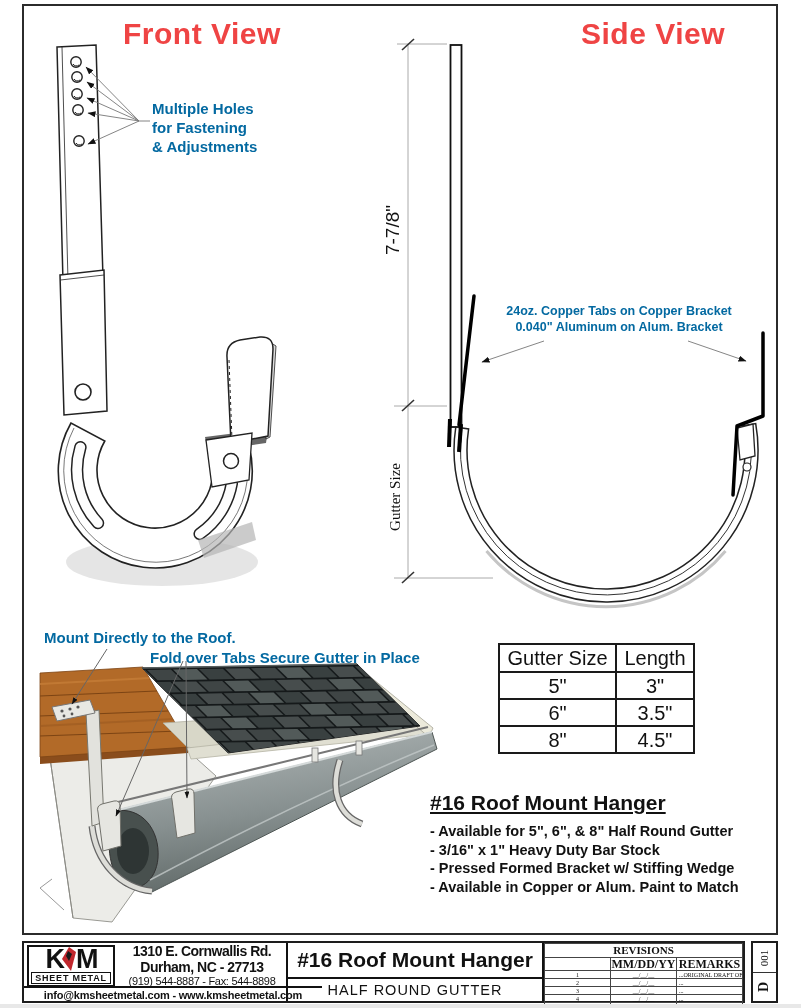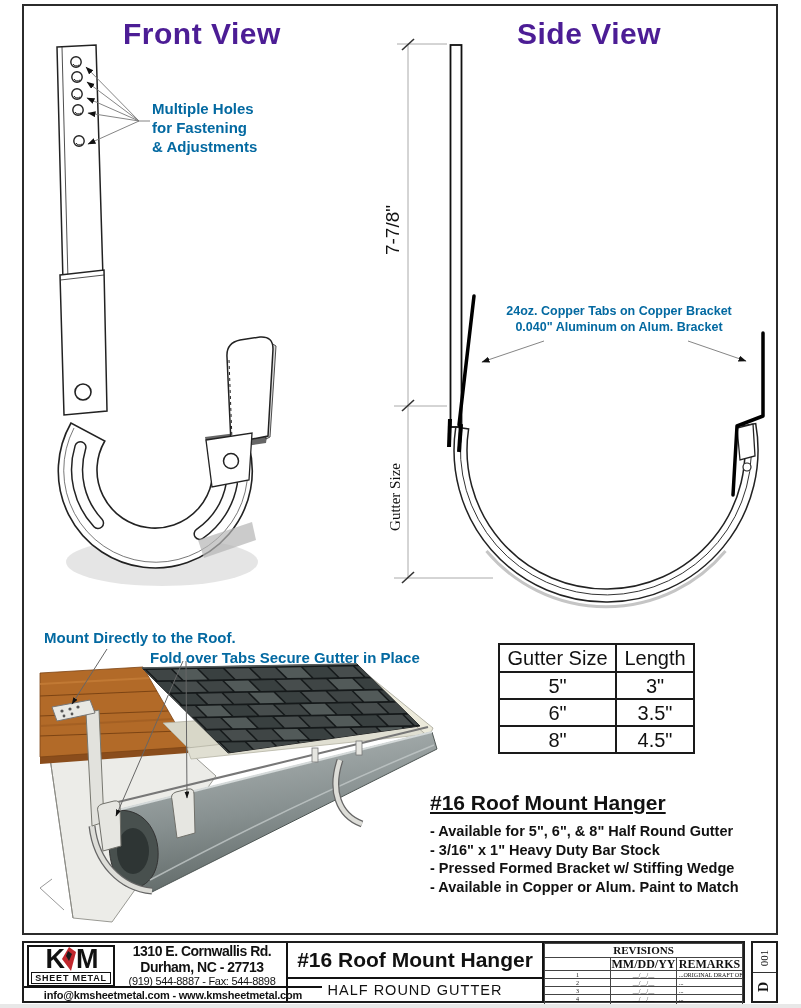--- a/index.html
+++ b/index.html
@@ -1,20 +1,20 @@
 <!DOCTYPE html>
 <html><head>
 <meta charset="utf-8">
 <style>
   html,body{margin:0;padding:0;background:#fff;}
   #page{position:relative;width:801px;height:1008px;background:#ffffff;overflow:hidden;
         font-family:"Liberation Sans",sans-serif;color:#111;}
   .abs{position:absolute;}
   .sheet-border{left:22px;top:4px;width:756px;height:931px;border:2px solid #2b2b2b;box-sizing:border-box;}
-  .view-title{font-size:30px;font-weight:900;letter-spacing:0.5px;color:#4c1d95;white-space:nowrap;}
+  .view-title{font-size:30px;font-weight:900;letter-spacing:0.5px;color:#ef4444;white-space:nowrap;}
   .note{font-weight:700;color:#0369a1;white-space:nowrap;}
   .holes-note{left:152px;top:99px;font-size:15px;line-height:19px;}
   .tabs-note{left:500px;top:303px;width:238px;font-size:12.5px;line-height:16px;text-align:center;white-space:nowrap;}
   .mount-note{left:44px;top:629px;font-size:15px;}
   .fold-note{left:150px;top:649px;font-size:15px;}
 
   
   .size-table{left:498px;top:643px;border-collapse:collapse;background:#fff;}
   .size-table td,.size-table th{border:2.5px solid #1a1a1a;font-weight:400;font-size:20px;
      text-align:center;padding:0;line-height:1;}
@@ -67,21 +67,21 @@
   svg .serif{font-family:"Liberation Serif",serif;}
 </style>
 </head>
 <body>
 
 <div id="page">
 
   <div class="abs sheet-border"></div>
 
   <div class="abs view-title" style="left:123px;top:17px;">Front View</div>
-  <div class="abs view-title" style="left:517px;top:17px;">Side View</div>
+  <div class="abs view-title" style="left:581px;top:17px;">Side View</div>
 
   <svg class="abs" style="left:30px;top:40px;" width="270" height="580" viewBox="30 40 270 580">
     <defs>
       <marker id="ah1" markerWidth="9" markerHeight="8" refX="7.5" refY="3" orient="auto" markerUnits="userSpaceOnUse">
         <path d="M0,0 L8,3 L0,6 Z" fill="#111"></path>
       </marker>
     </defs>
     <ellipse cx="162" cy="562" rx="96" ry="24" fill="#000" opacity="0.10"></ellipse>
 
     <path d="M71,423 A97,97 0 1 0 248.7,444.9 L211,455 A58,58 0 1 1 104.8,441 Z" fill="#ffffff" stroke="#222" stroke-width="1.6"></path>

